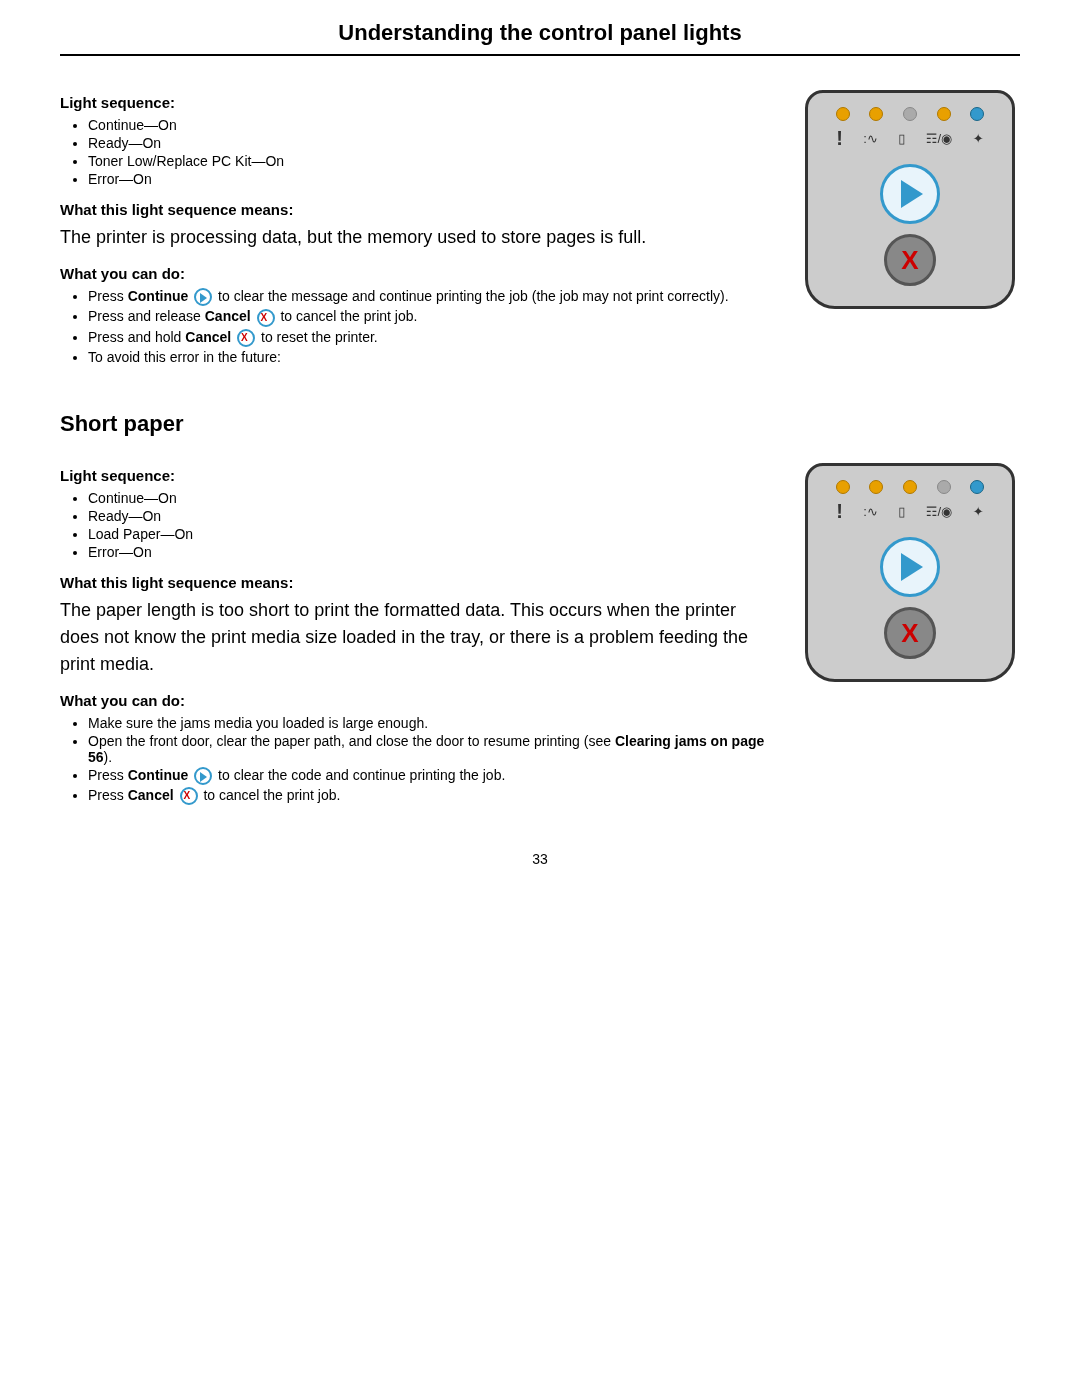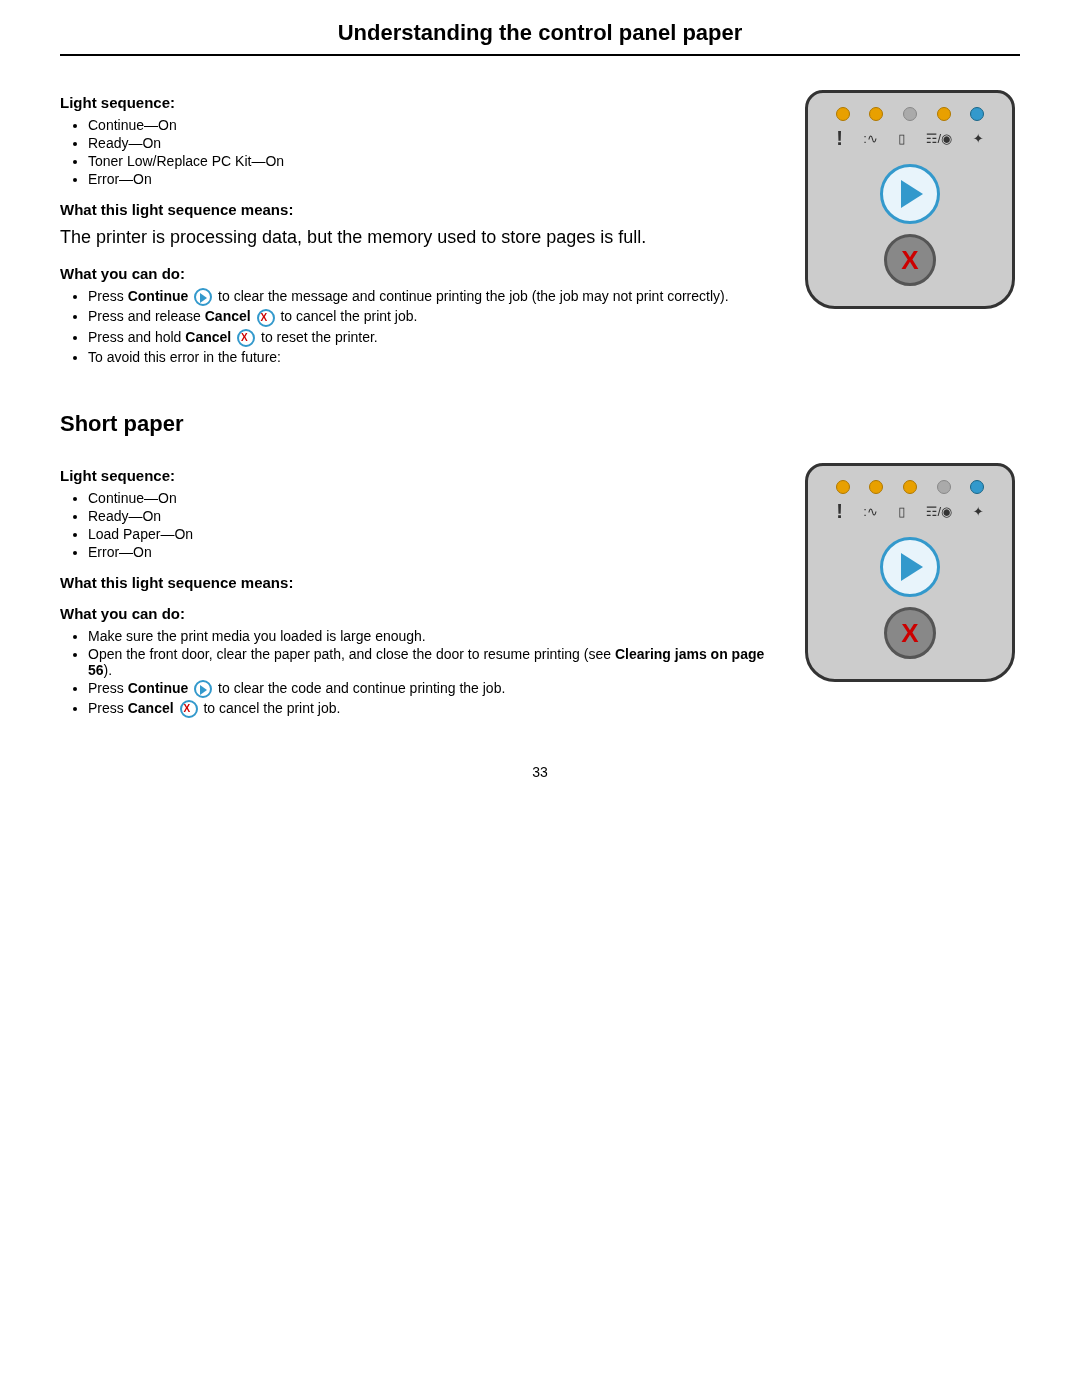--- a/index.html
+++ b/index.html
@@ -214,21 +214,21 @@
       margin-bottom: 10px;
     }
     .short-paper-section {
       margin-bottom: 10px;
     }
   </style>
 </head>
 <body>
 
 <div class="page-title-container">
-  <span class="page-title">Understanding the control panel paper</span>
+  <span class="page-title">Understanding the control panel lights</span>
 </div>
 
 <div class="memory-section">
 
   <div class="section-row">
 
     <div class="section-text">
 
       <div class="sub-heading">Light sequence:</div>
       <ul class="bullet-list">
@@ -293,24 +293,25 @@
 
       <div class="sub-heading">Light sequence:</div>
       <ul class="bullet-list">
         <li>Continue—On</li>
         <li>Ready—On</li>
         <li>Load Paper—On</li>
         <li>Error—On</li>
       </ul>
 
       <div class="sub-heading">What this light sequence means:</div>
+      <p class="body-text">The paper length is too short to print the formatted data. This occurs when the printer does not know the print media size loaded in the tray, or there is a problem feeding the print media.</p>
 
       <div class="sub-heading">What you can do:</div>
       <ul class="bullet-list">
-        <li>Make sure the print media you loaded is large enough.</li>
+        <li>Make sure the jams media you loaded is large enough.</li>
         <li>Open the front door, clear the paper path, and close the door to resume printing (see <strong>Clearing jams on page 56</strong>).</li>
         <li>Press <strong>Continue</strong> <span class="icon-inline continue"></span> to clear the code and continue printing the job.</li>
         <li>Press <strong>Cancel</strong> <span class="icon-inline cancel"></span> to cancel the print job.</li>
       </ul>
     </div>
 
     <div class="section-diagram">
       <div class="printer-panel">
 
         <div class="light-row">

